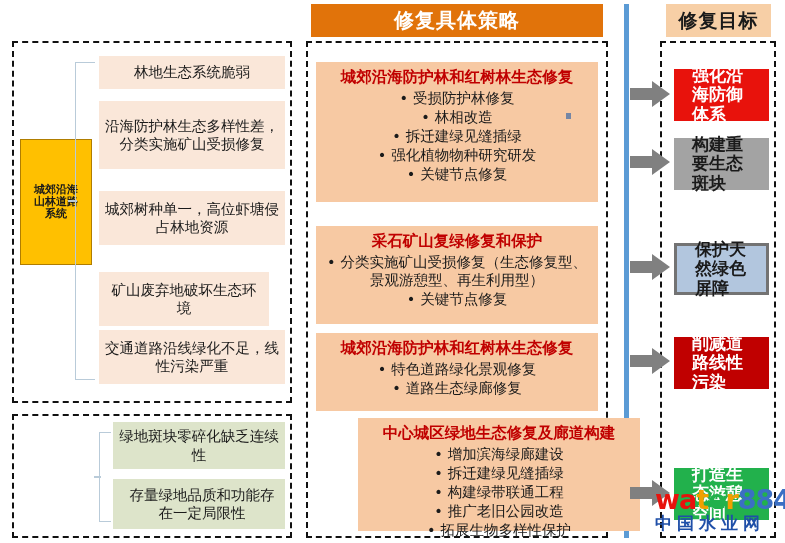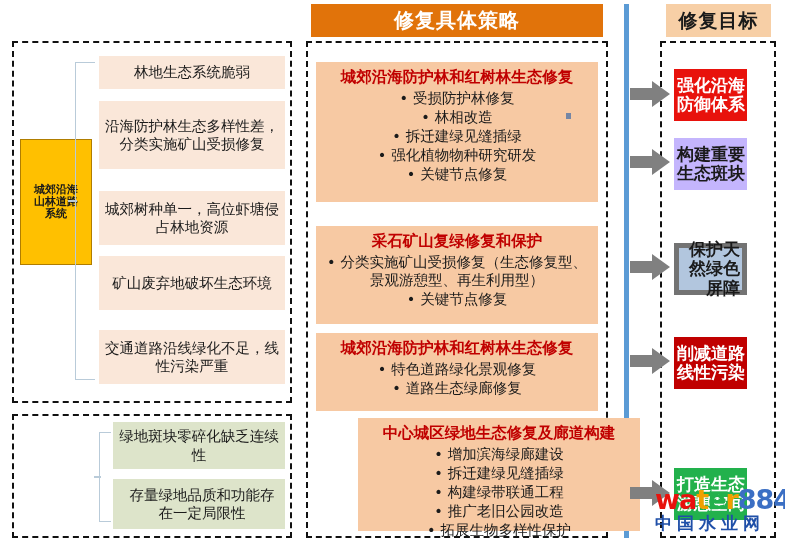--- a/index.html
+++ b/index.html
@@ -80,21 +80,21 @@
     box-sizing:border-box;
     color:#1a1a1a;font-size:14.5px;line-height:1.25;
     padding:3px 6px;
   }
   .prob.peach{background:#fae7d9;}
   .prob.green{background:#dde4ca;}
 
   #prob-1{left:99px;top:56px;width:186px;height:33px;}
   #prob-2{left:99px;top:101px;width:186px;height:68px;}
   #prob-3{left:99px;top:191px;width:186px;height:54px;}
-  #prob-4{left:99px;top:256px;width:186px;height:54px;}
+  #prob-4{left:99px;top:272px;width:170px;height:54px;}
   #prob-5{left:99px;top:330px;width:186px;height:54px;}
   #prob-6{left:113px;top:422px;width:172px;height:47px;}
   #prob-7{left:113px;top:479px;width:172px;height:50px;padding-left:12px;}
 
   
   .bracket{
     position:absolute;
     border:1.5px solid #b9cbd9;
     border-right:none;
     box-sizing:border-box;
@@ -145,28 +145,28 @@
   
   .arrow{position:absolute;width:40px;height:30px;}
   #arrow-1{left:630px;top:79px;}
   #arrow-2{left:630px;top:147px;}
   #arrow-3{left:630px;top:252px;}
   #arrow-4{left:630px;top:346px;}
   #arrow-5{left:630px;top:478px;}
 
   
   .goal{
-    position:absolute;left:674px;width:73px;
-    display:flex;align-items:center;justify-content:center;
-    text-align:right;font-weight:bold;font-size:17px;
-    line-height:1.12;box-sizing:border-box;padding:2px;
+    position:absolute;left:674px;width:95px;
+    display:flex;align-items:center;justify-content:center;
+    text-align:left;font-weight:bold;font-size:17px;
+    line-height:1.12;box-sizing:border-box;padding:18px;
   }
   #goal-1{top:69px;height:52px;background:#e8120c;color:#ffffff;}
-  #goal-2{top:138px;height:52px;background:#c4b5fd;color:#1a1a1a;}
-  #goal-3{top:243px;height:52px;background:#b2c6de;border:5px solid #737373;color:#1a1a1a;}
+  #goal-2{top:138px;height:52px;background:#a3a3a3;color:#1a1a1a;}
+  #goal-3{top:243px;height:52px;background:#b2c6de;border:3px solid #737373;color:#1a1a1a;}
   #goal-4{top:337px;height:52px;background:#c00000;color:#ffffff;}
   #goal-5{top:468px;height:52px;background:#22b14c;color:#ffffff;}
 
   
   #watermark{
     position:absolute;left:655px;top:486px;width:130px;height:52px;
     pointer-events:none;
   }
   #wm-line1{
     font-weight:bold;font-size:27px;line-height:1;

